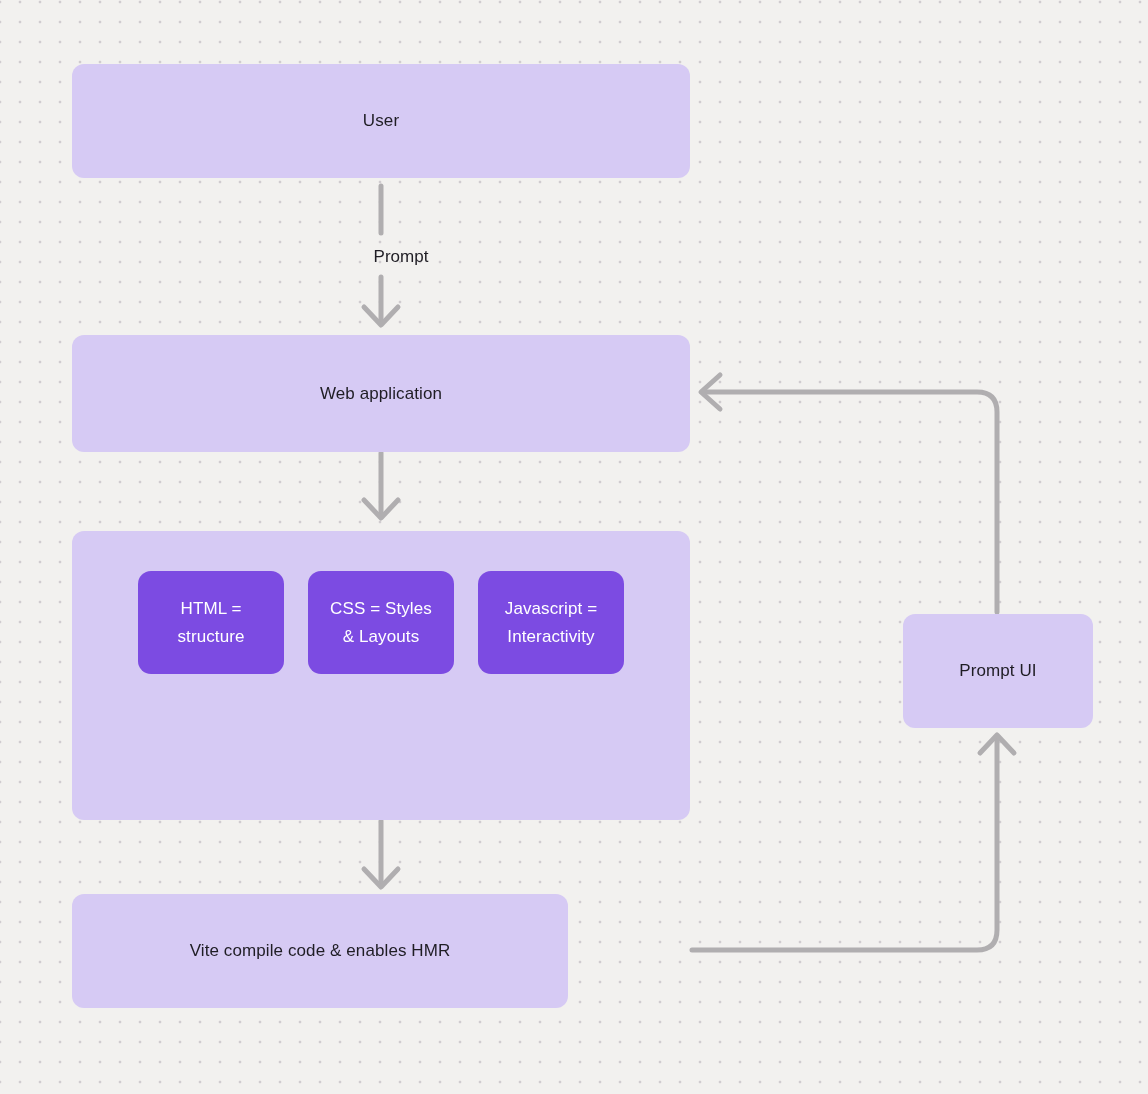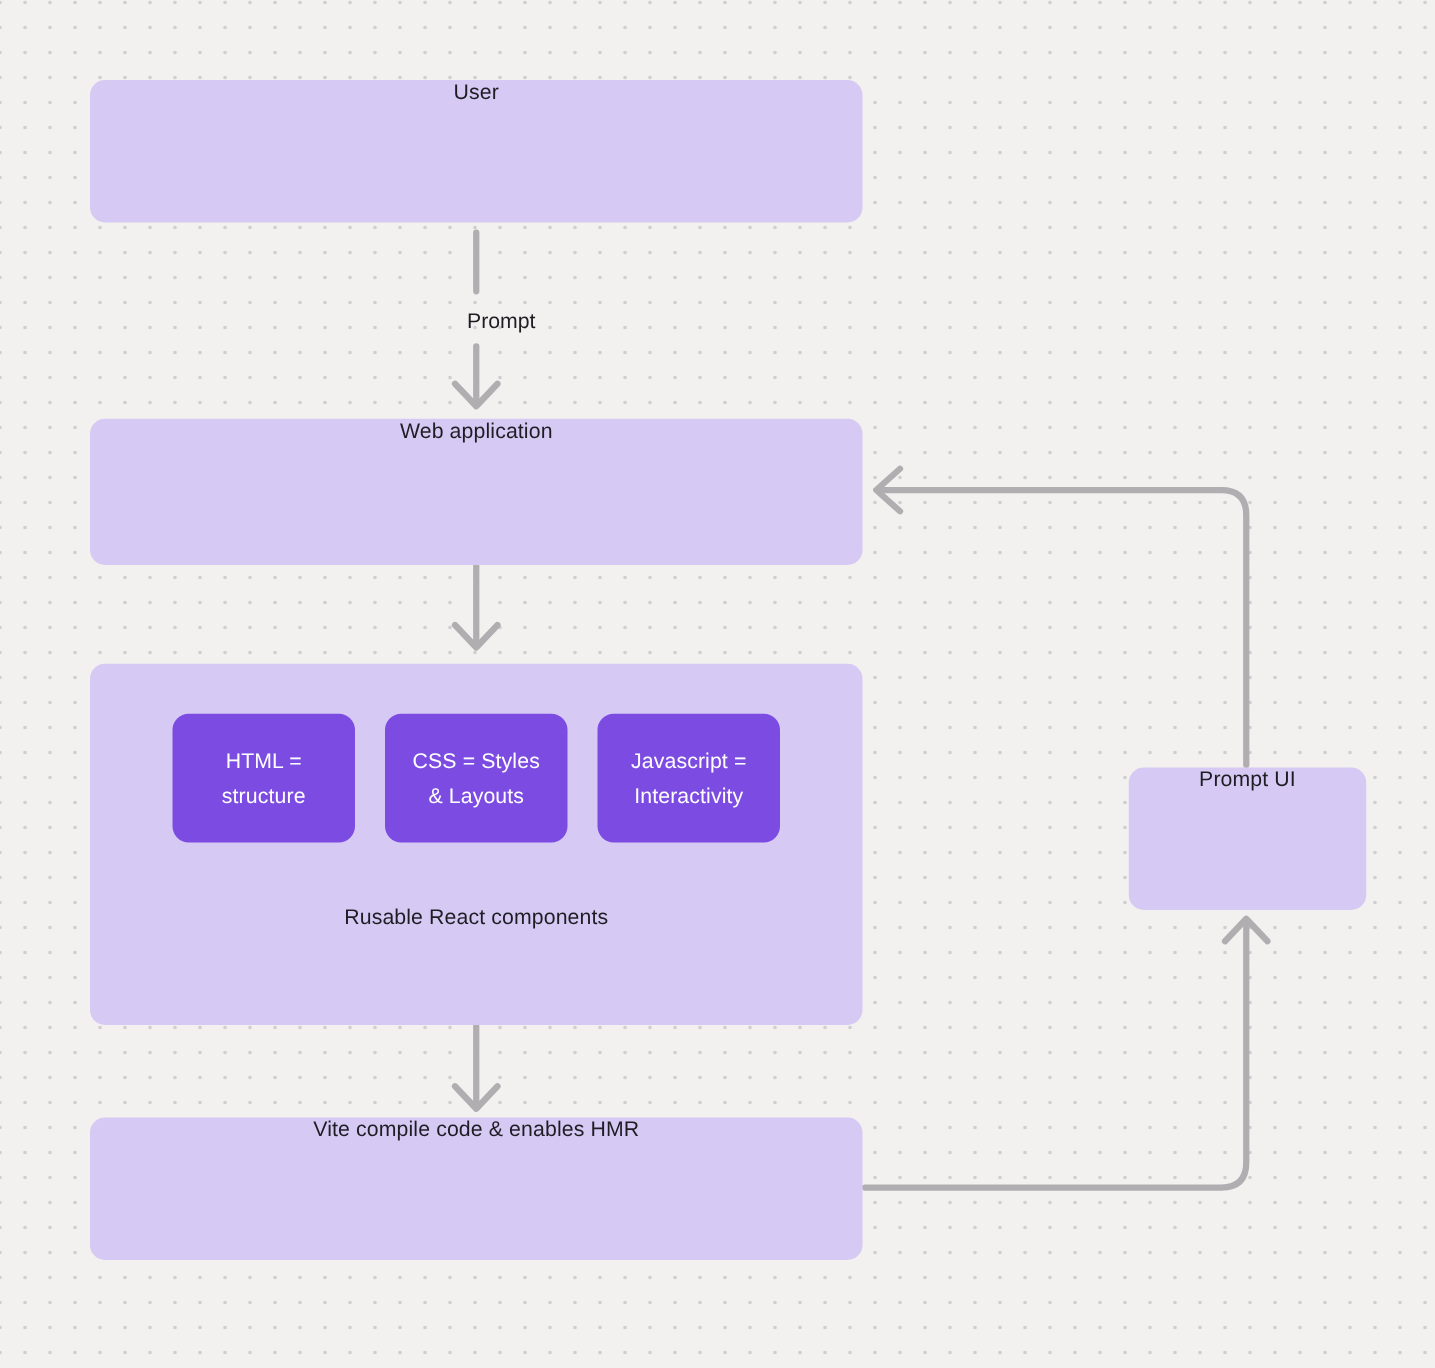--- a/index.html
+++ b/index.html
@@ -21,30 +21,31 @@
     background-image:radial-gradient(circle,var(--dot-grid) 1.15px,transparent 1.7px);
     background-size:20px 20px;
     background-position:10px 12px;
     overflow:hidden;
   }
   .node{
     position:absolute;
     background:var(--node-fill);
     border-radius:12px;
     display:flex;
+    align-items:center;
     justify-content:center;
     color:var(--node-text);
     font-size:17px;
     font-weight:500;
     letter-spacing:0.1px;
   }
   .node-user{left:72px;top:64px;width:618px;height:114px;}
   .node-web-application{left:72px;top:335px;width:618px;height:117px;}
   .node-components{left:72px;top:531px;width:618px;height:289px;display:block;}
-  .node-vite{left:72px;top:894px;width:618px;height:114px;}
+  .node-vite{left:72px;top:894px;width:496px;height:114px;}
   .node-render-ui{left:903px;top:614px;width:190px;height:114px;}
   .inner-row{
     position:absolute;
     left:0;top:40px;
     width:618px;
     display:flex;
     justify-content:center;
     gap:24px;
   }
   .inner-box{
@@ -138,21 +139,20 @@
       <div class="inner-box">
         <span>HTML = structure</span>
       </div>
       <div class="inner-box">
         <span>CSS = Styles &amp; Layouts</span>
       </div>
       <div class="inner-box">
         <span>Javascript = Interactivity</span>
       </div>
     </div>
-    <div class="components-caption">Rusable React components</div>
   </div>
 
   <div class="node node-vite">
     <span>Vite compile code &amp; enables HMR</span>
   </div>
 
   <div class="node node-render-ui">
     <span>Prompt UI</span>
   </div>
 

